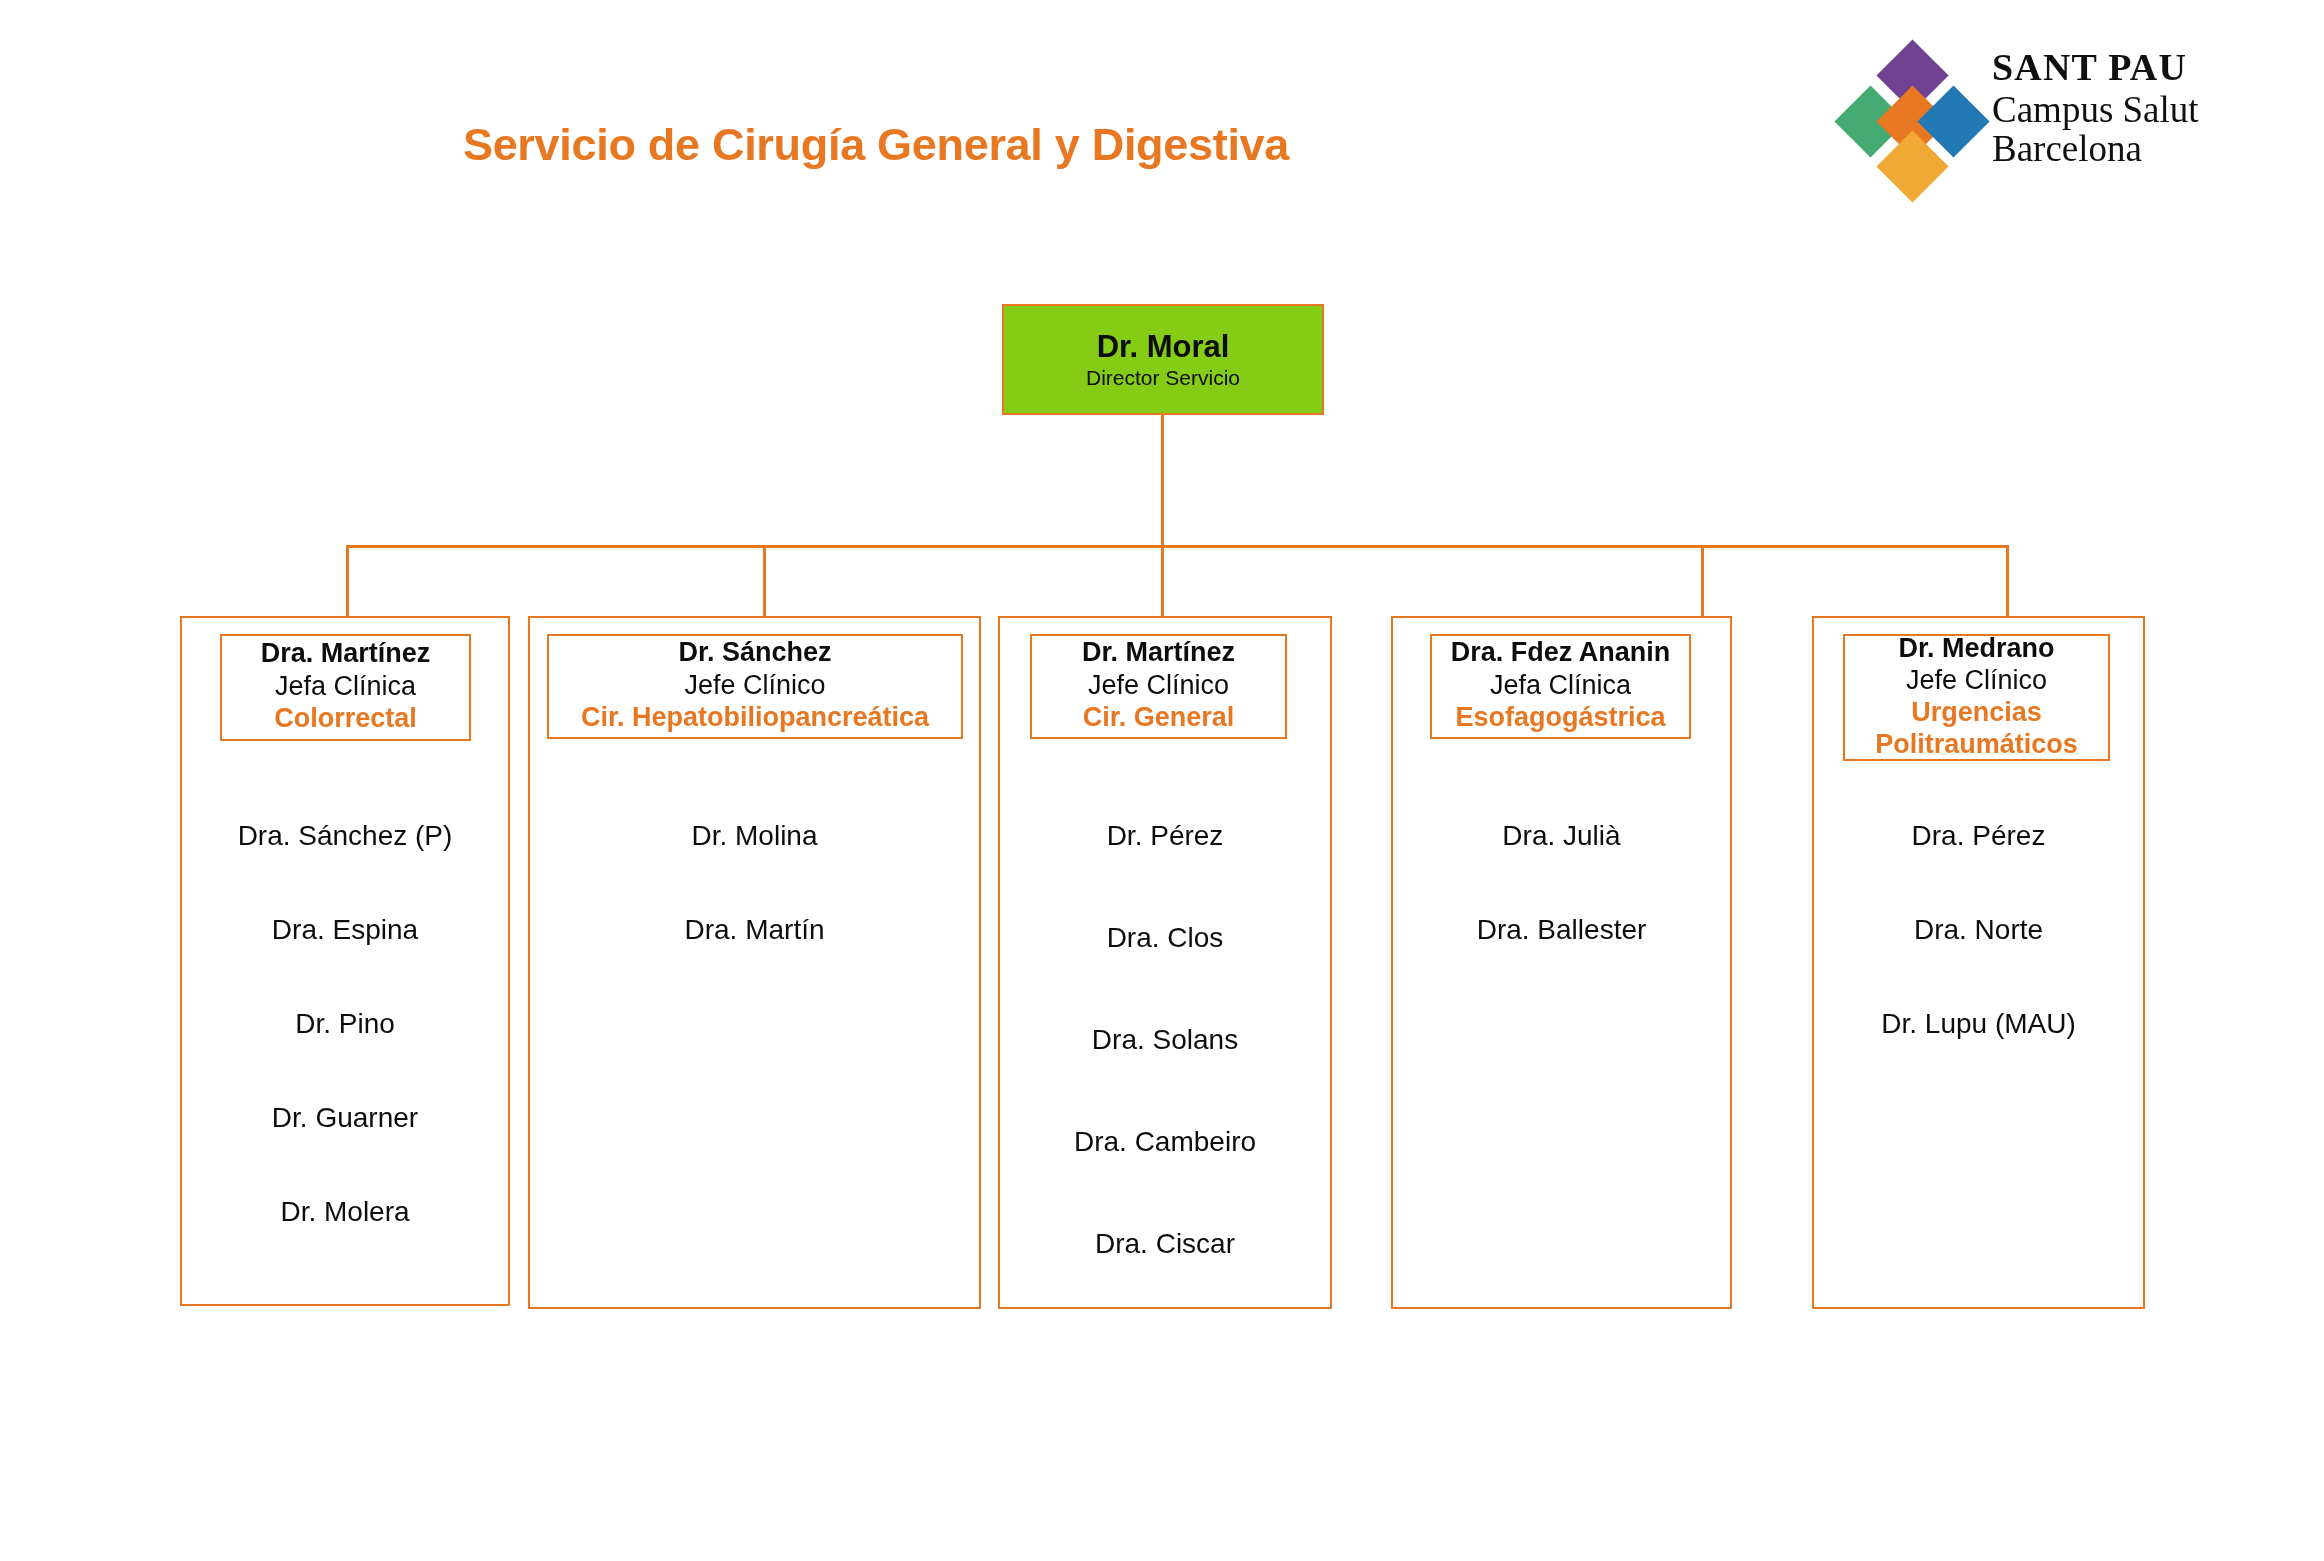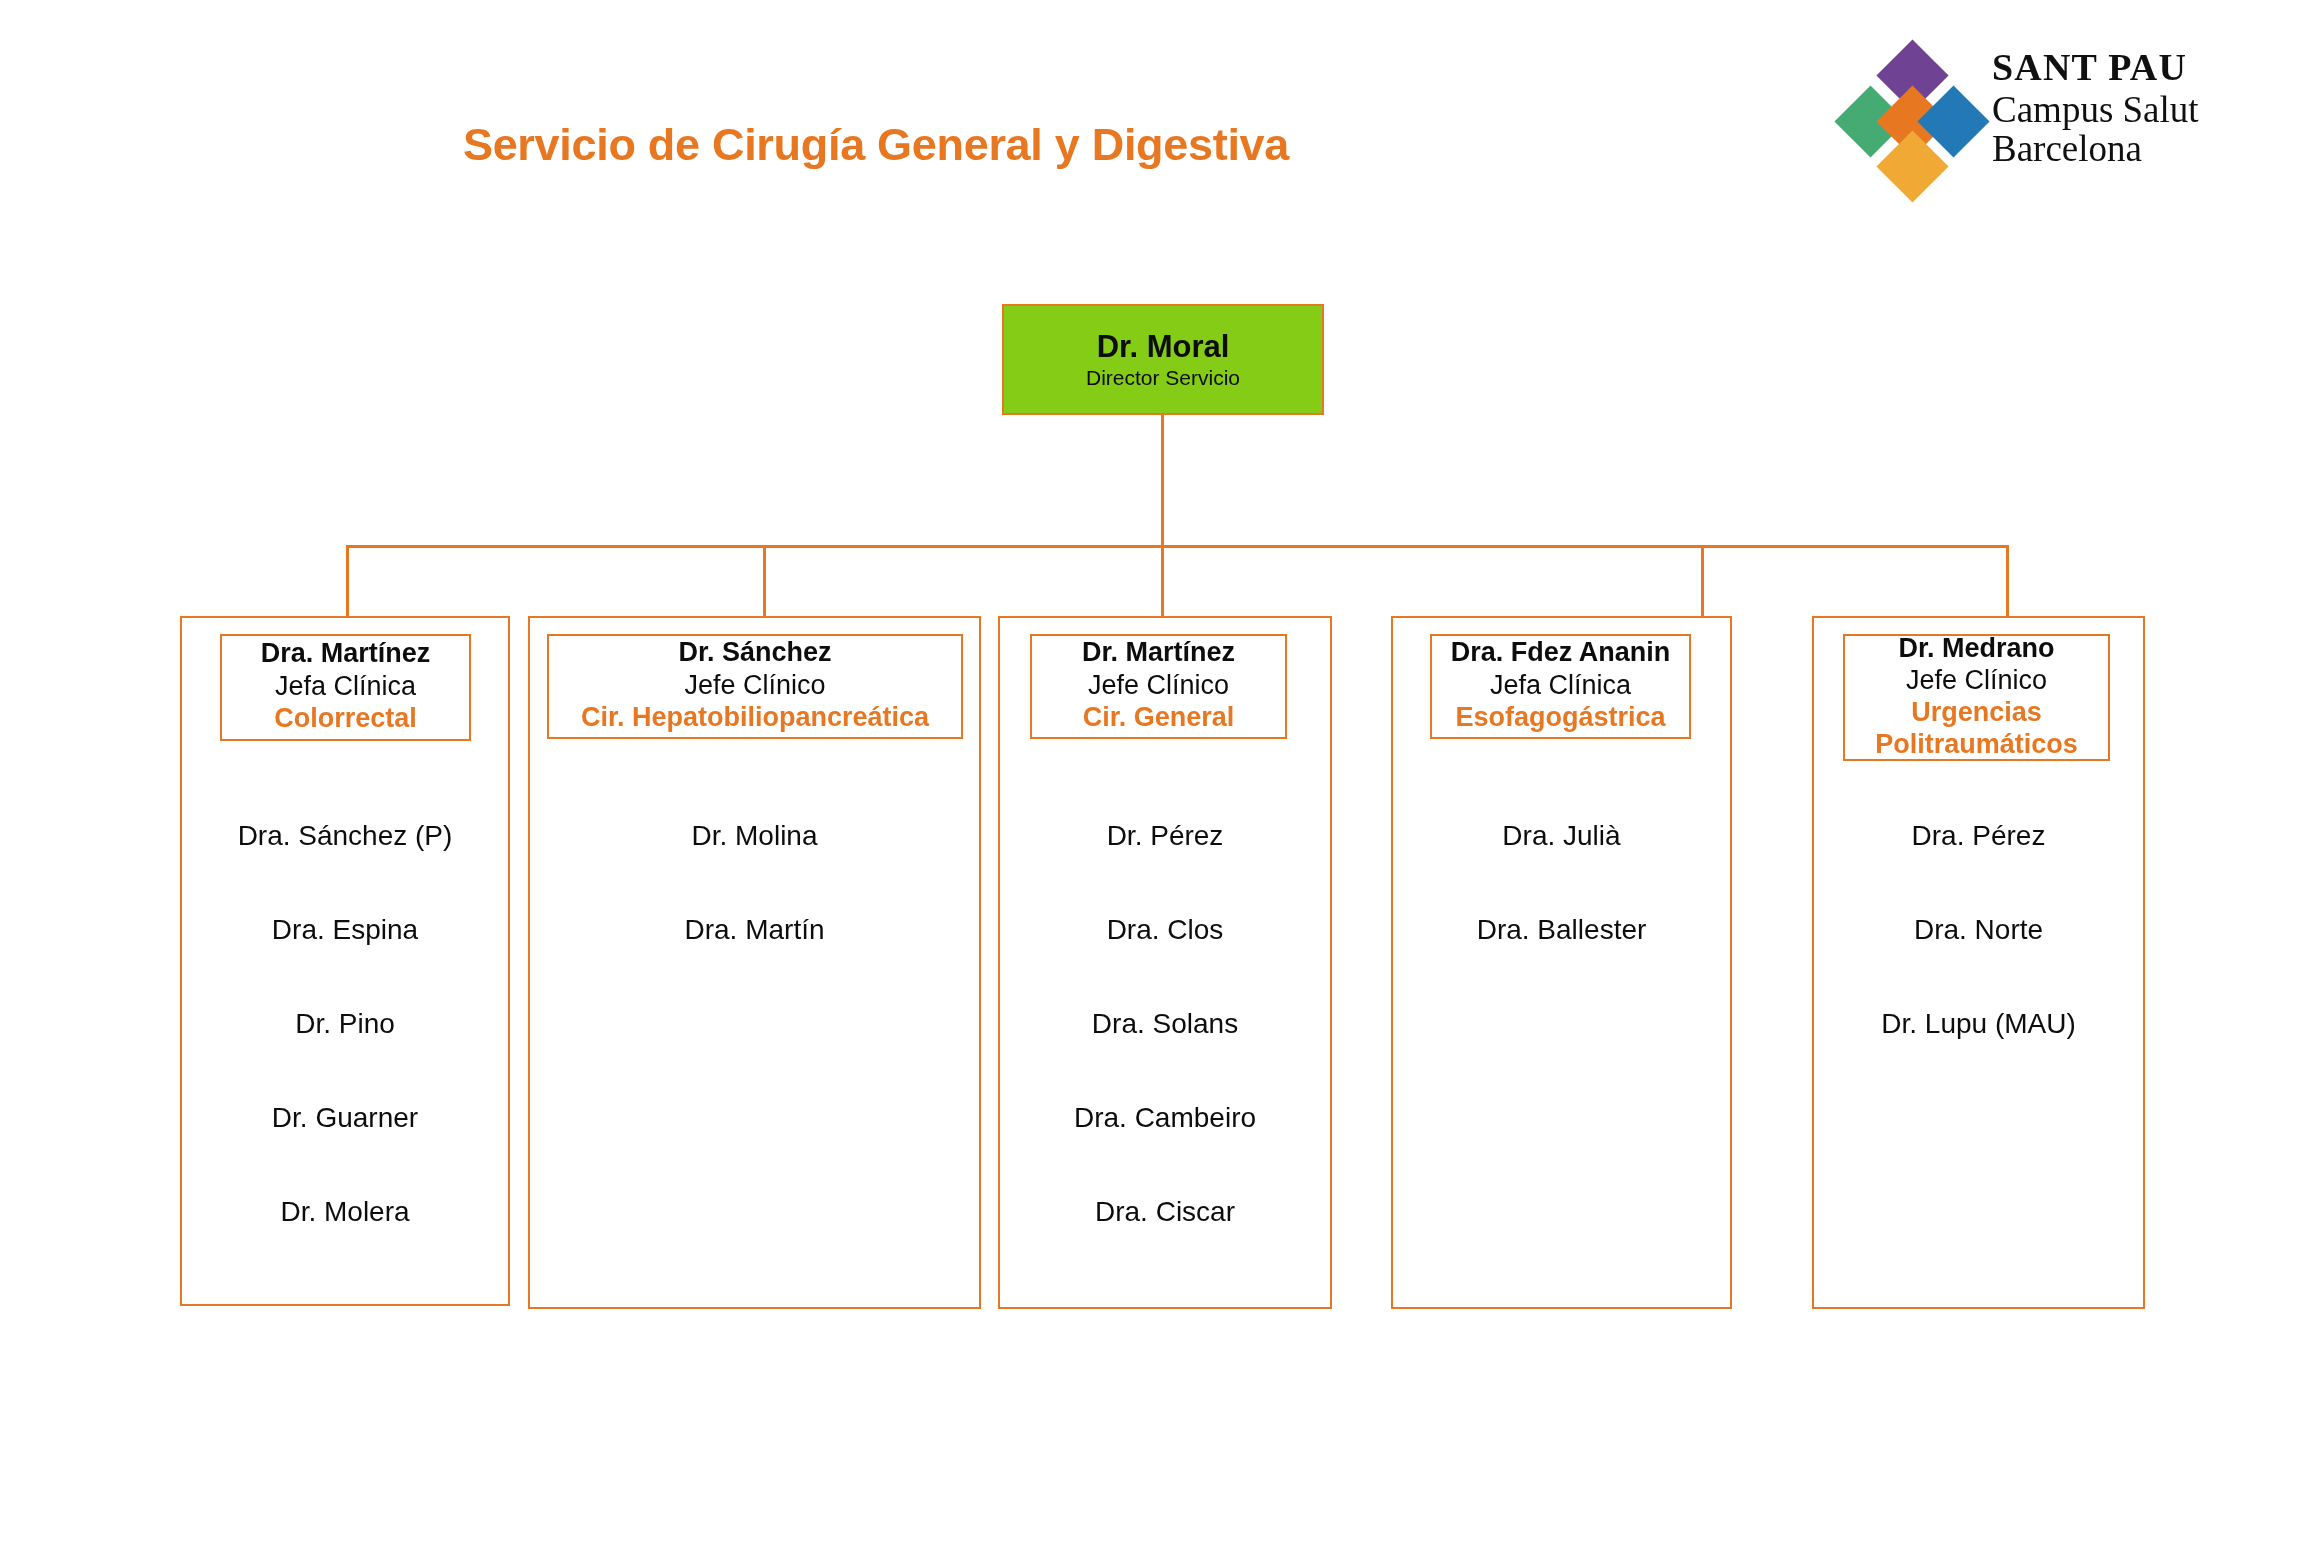--- a/index.html
+++ b/index.html
@@ -179,21 +179,21 @@
   
   .members {
     position: absolute;
     top: 817px;
     display: flex;
     flex-direction: column;
     align-items: center;
   }
   .m-1 { left: 180px;  width: 330px; }
   .m-2 { left: 528px;  width: 453px; }
-  .m-3 { left: 998px; width: 334px; }
+  .m-3 { left: 998px; width: 334px; gap: 8px; }
   .m-4 { left: 1391px; width: 341px; }
   .m-5 { left: 1812px; width: 333px; }
 
   .member {
     font-size: 28px;
     color: #0d0d0d;
     height: 94px;
     line-height: 38px;
     white-space: nowrap;
   }

